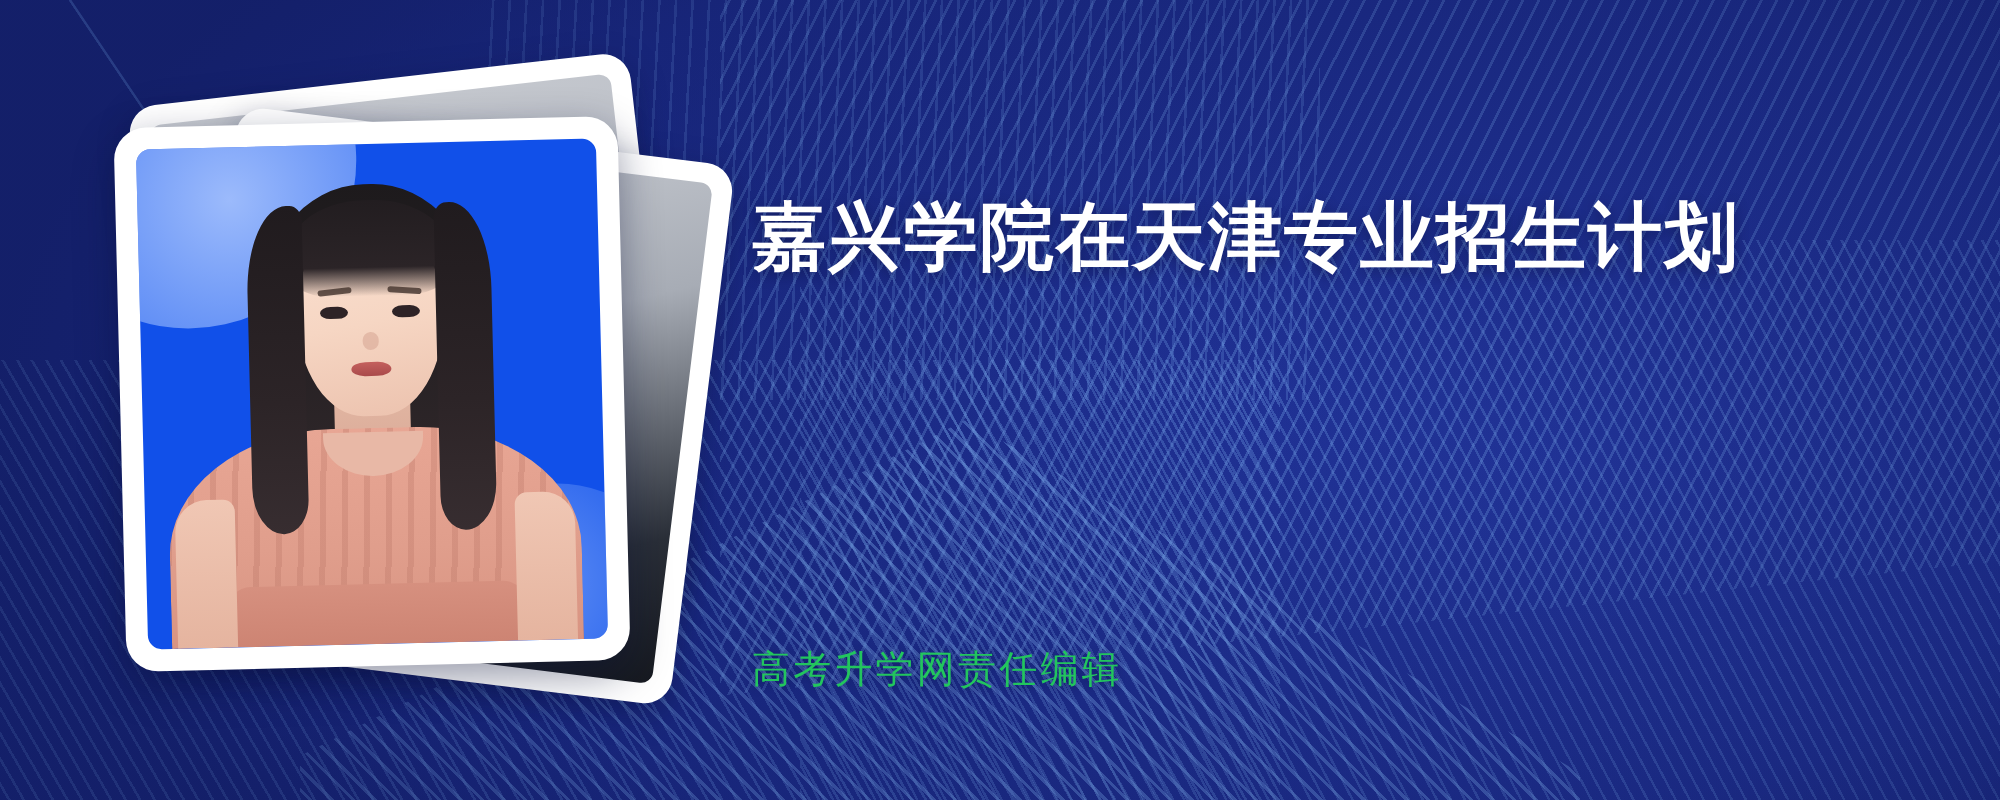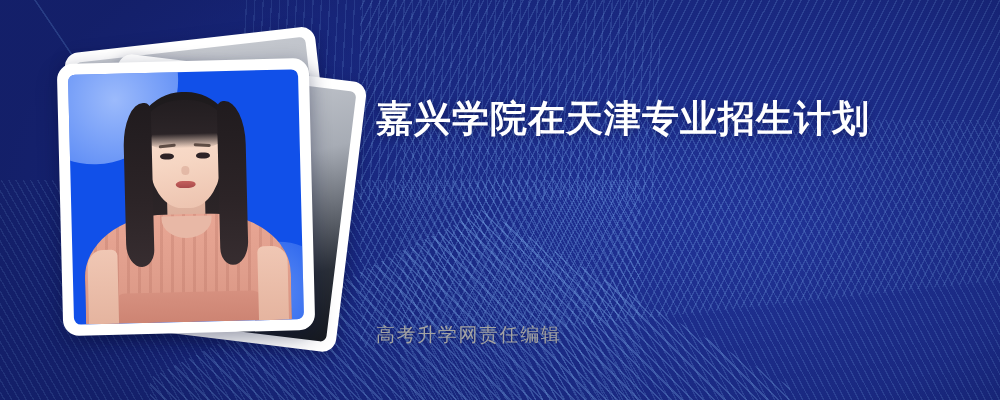--- a/index.html
+++ b/index.html
@@ -381,21 +381,21 @@
     letter-spacing: 2px;
     text-shadow: 0 2px 6px rgba(8,14,52,.42);
     white-space: nowrap;
   }
   .editor-role {
     position: absolute;
     left: 0px;
     top: 322px;
     font-size: 19px;
     font-weight: 400;
-    color: #a3a3a3;
+    color: #22c55e;
     letter-spacing: 1.6px;
     text-shadow: 0 1px 4px rgba(8,14,52,.4);
     white-space: nowrap;
   }
 </style>
 </head>
 <body>
 
 <div id="banner">
 

